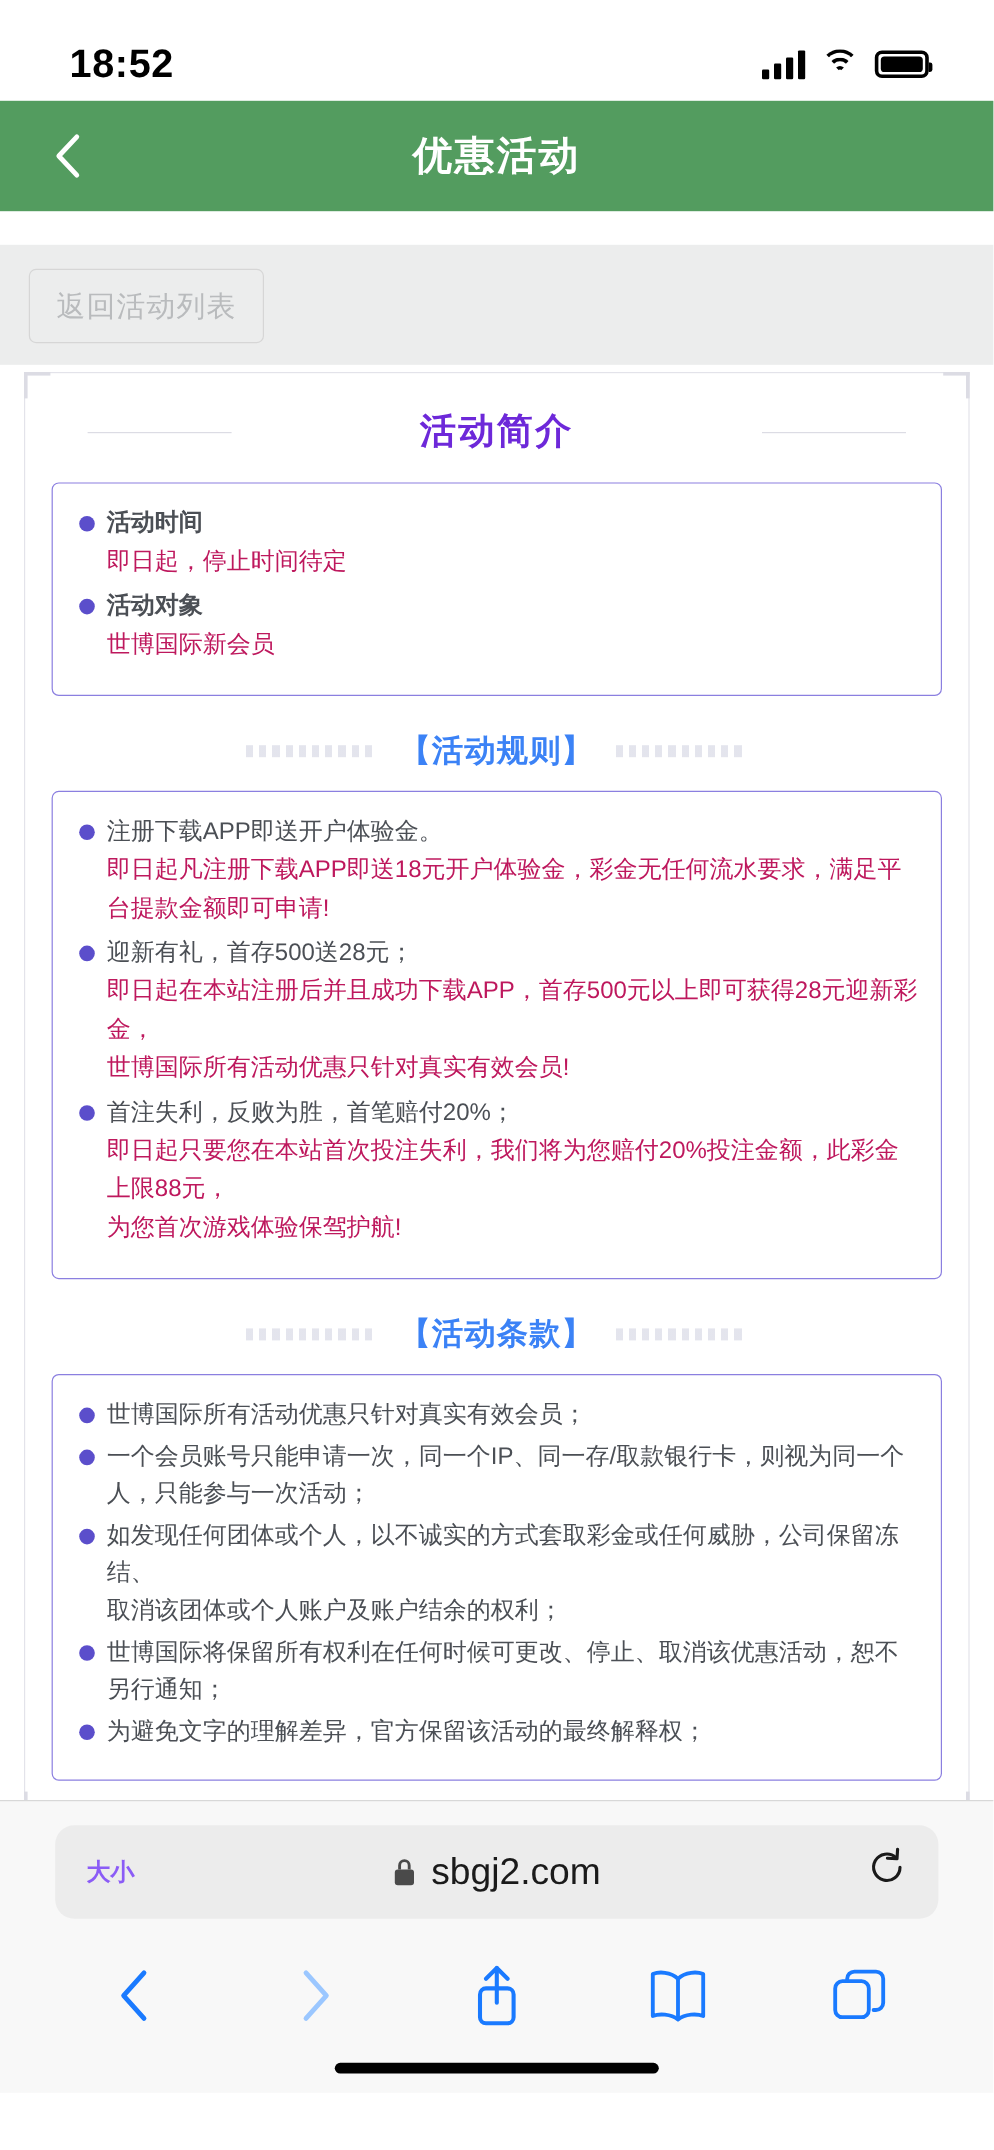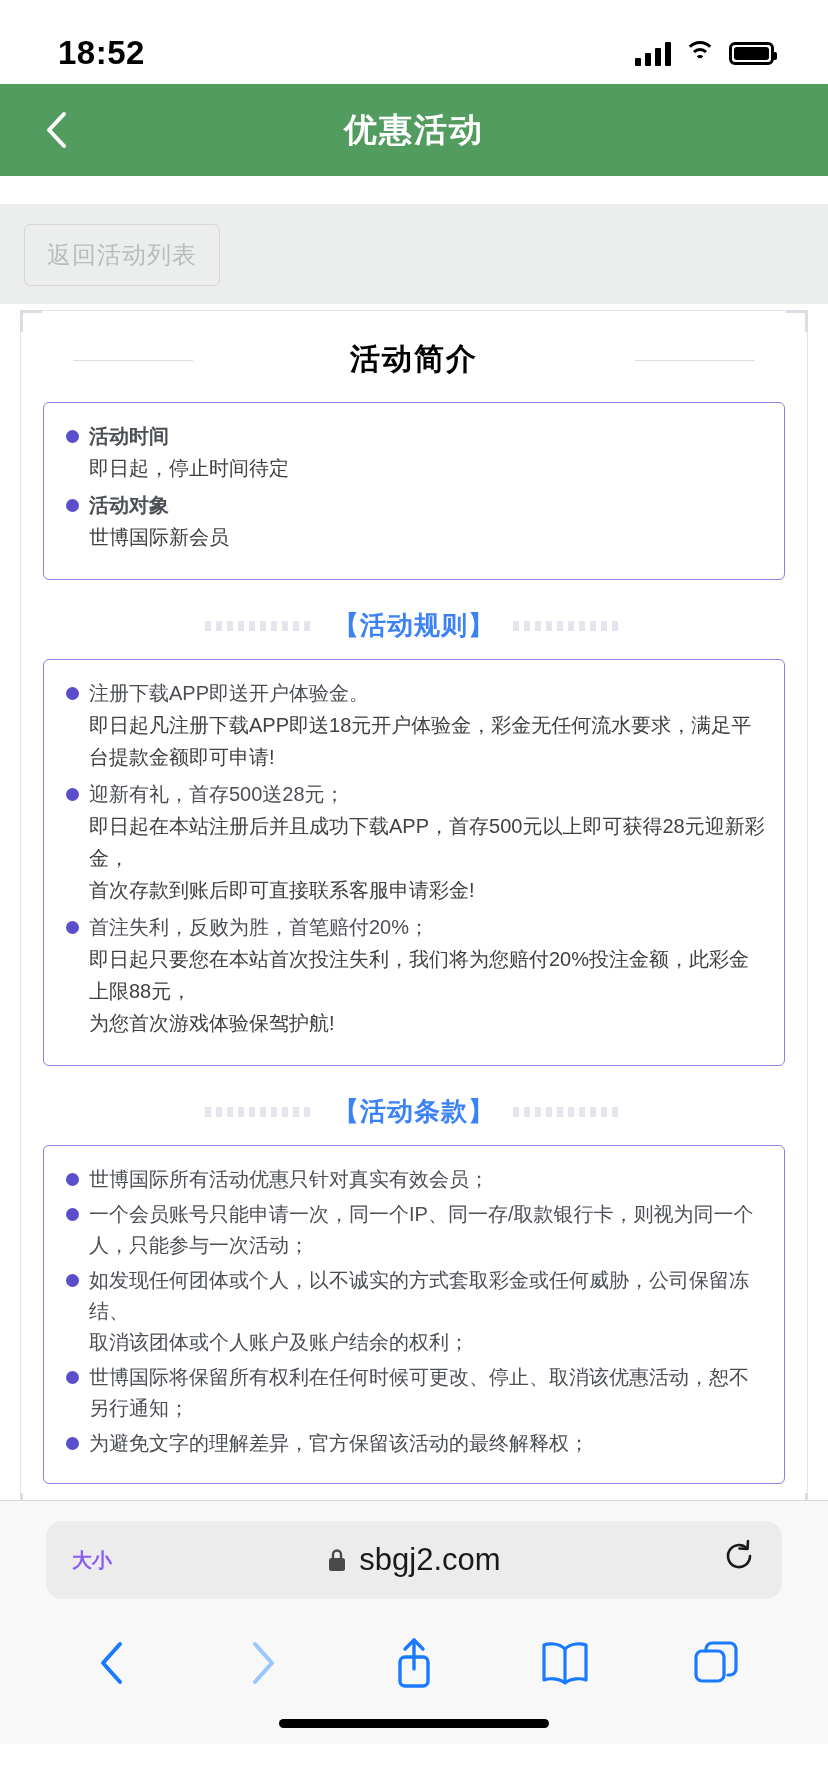--- a/index.html
+++ b/index.html
@@ -79,21 +79,21 @@
     background: #fff;
   }
   
   .corner { position:absolute; width: 22px; height: 22px; border:0; }
   .corner.tl { top:-1px; left:-1px; border-top: 3px solid #dcdce4; border-left: 3px solid #dcdce4;}
   .corner.tr { top:-1px; right:-1px; border-top: 3px solid #dcdce4; border-right: 3px solid #dcdce4;}
   .corner.bl { bottom:-1px; left:-1px; border-bottom: 3px solid #dcdce4; border-left: 3px solid #dcdce4;}
   .corner.br { bottom:-1px; right:-1px; border-bottom: 3px solid #dcdce4; border-right: 3px solid #dcdce4;}
 
   .legend-title {
-    text-align:center; font-size: 30px; font-weight: 700; color: #000000;
+    text-align:center; font-size: 30px; font-weight: 700; color: #6d28d9;
     letter-spacing: 2px; margin: 2px 0 22px 0; position: relative;
   }
   .legend-title::before, .legend-title::after {
     content:""; position:absolute; top: 50%; width: 120px; height: 1px; background: #dcdce4;
   }
   .legend-title::before { left: 30px; }
   .legend-title::after { right: 30px; }
 
   .section-head {
     text-align:center; margin: 28px 0 16px 0; position: relative;
@@ -118,21 +118,21 @@
   .dot {
     width: 13px; height: 13px; border-radius: 50%;
     background: #5b4ecb; margin: 9px 10px 0 4px; flex: 0 0 13px;
   }
   .b-main {
     font-size: 20px; color: #4b4f55; line-height: 1.55; font-weight: 700;
   }
   .b-main.normal { font-weight: 400; }
   .sub-lines { margin: 0 0 6px 27px; }
   .sub-lines div {
-    font-size: 20px; color: #404040; line-height: 1.6;
+    font-size: 20px; color: #be185d; line-height: 1.6;
   }
 
   
   .browser {
     position:absolute; left:0; bottom:0; width: 828px; background: #f8f8f8;
     border-top: 1px solid #d8d8d8;
   }
   .urlbar-wrap { padding: 20px 46px 8px 46px; }
   .urlbar {
     height: 78px; background: #ececec; border-radius: 16px;
@@ -241,21 +241,21 @@
               <div>即日起凡注册下载APP即送18元开户体验金，彩金无任何流水要求，满足平台提款金额即可申请!</div>
             </div>
           </li>
           <li>
             <div class="b-row">
               <span class="dot"></span>
               <span class="b-main normal">迎新有礼，首存500送28元；</span>
             </div>
             <div class="sub-lines">
               <div>即日起在本站注册后并且成功下载APP，首存500元以上即可获得28元迎新彩金，</div>
-              <div>首次存款到账后即可直接联系客服申请彩金!</div>
+              <div>世博国际所有活动优惠只针对真实有效会员!</div>
             </div>
           </li>
           <li>
             <div class="b-row">
               <span class="dot"></span>
               <span class="b-main normal">首注失利，反败为胜，首笔赔付20%；</span>
             </div>
             <div class="sub-lines">
               <div>即日起只要您在本站首次投注失利，我们将为您赔付20%投注金额，此彩金上限88元，</div>
               <div>为您首次游戏体验保驾护航!</div>

